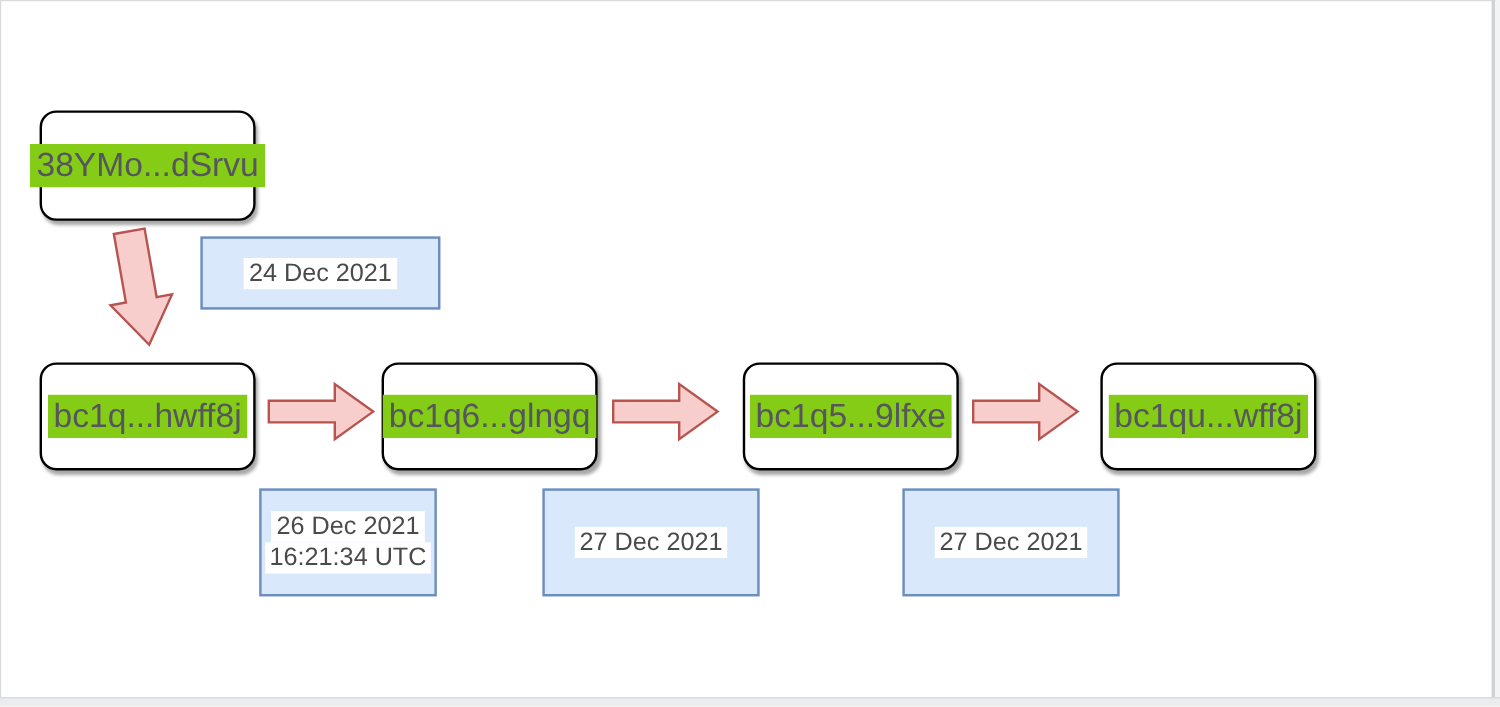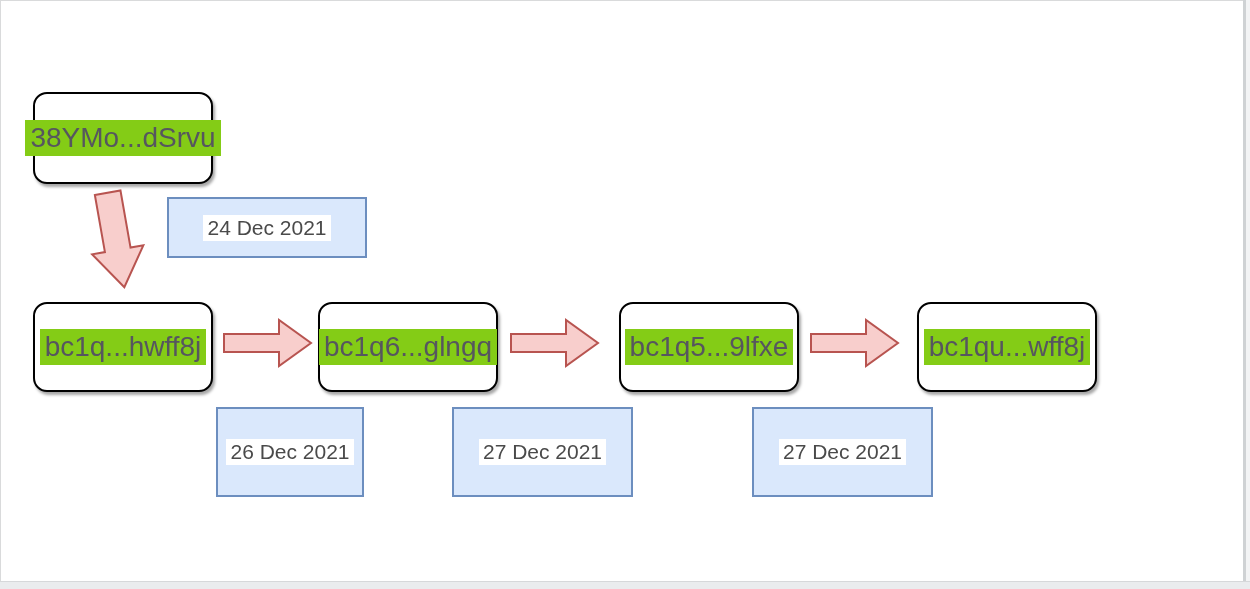--- a/index.html
+++ b/index.html
@@ -110,20 +110,21 @@
   </svg>
   <svg class="arrow" id="arrow-h3" width="90" height="52" viewBox="0 0 90 52">
     <polygon points="1,17 56,17 56,3 88,26 56,49 56,35 1,35" fill="#f8cecc"></polygon>
   </svg>
 
   <div class="ts" id="ts-0">
     <span class="ts-line">24 Dec 2021</span>
   </div>
   <div class="ts" id="ts-1">
     <span class="ts-line">26 Dec 2021</span>
+    <span class="ts-line">16:21:34 UTC</span>
   </div>
   <div class="ts" id="ts-2">
     <span class="ts-line">27 Dec 2021</span>
   </div>
   <div class="ts" id="ts-3">
     <span class="ts-line">27 Dec 2021</span>
   </div>
 
   <div class="edge edge-top"></div>
   <div class="edge edge-left"></div>

